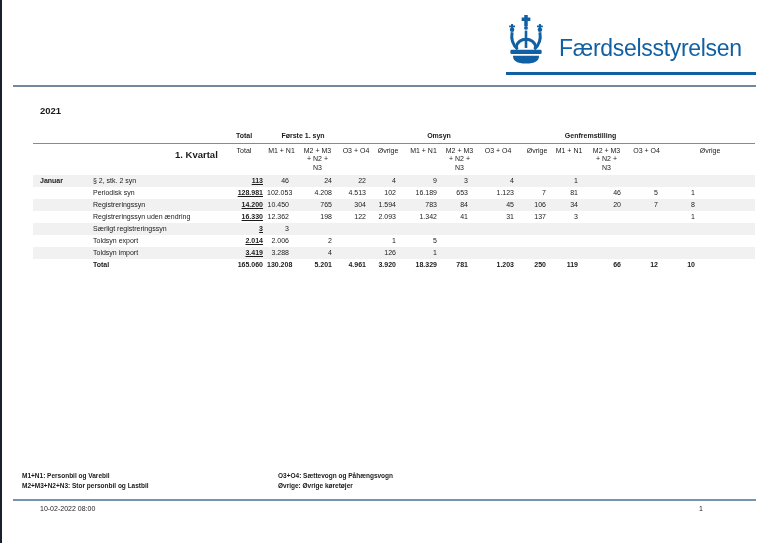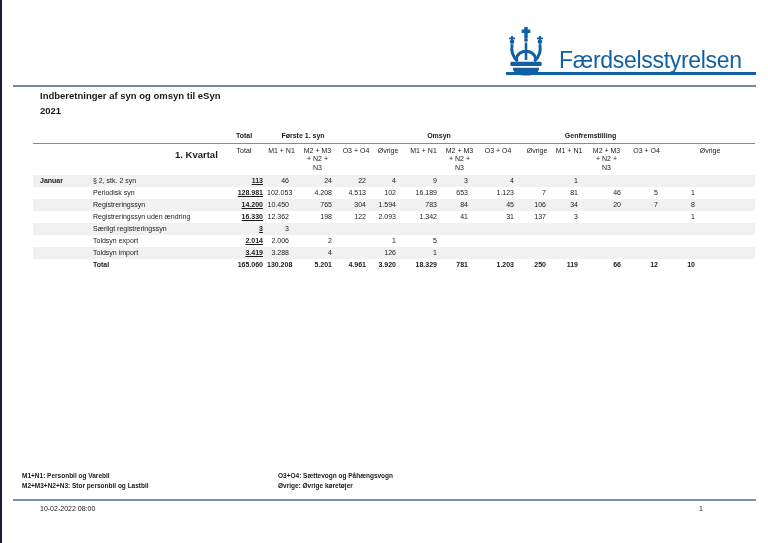--- a/index.html
+++ b/index.html
@@ -8,21 +8,21 @@
     --ftr-div:#7793af;
     --shade:#f1f1f1;
     --ink:#1a1a1a;
   }
   *{box-sizing:border-box;margin:0;padding:0;}
   body{background:#e8e8e8;font-family:"Liberation Sans","DejaVu Sans",sans-serif;}
   .page{position:relative;width:768px;height:543px;background:#ffffff;overflow:hidden;color:var(--ink);}
   .left-edge{position:absolute;left:0;top:0;width:2px;height:543px;background:#1a202b;}
 
   
-  .logo{position:absolute;left:506px;top:24px;width:250px;height:62px;display:flex;align-items:flex-start;}
+  .logo{position:absolute;left:506px;top:12px;width:250px;height:62px;display:flex;align-items:flex-start;}
   .crown{color:var(--brand);margin-top:2px;}
   .logo-text{color:var(--brand);font-size:23px;margin-left:13px;margin-top:23px;letter-spacing:-0.3px;white-space:nowrap;}
   .logo-underline{position:absolute;left:506px;top:72px;width:250px;height:3px;background:var(--brand);}
 
   .hdr-divider{position:absolute;left:13px;top:85px;width:743px;height:2px;background:var(--hdr-div);}
 
   .title{position:absolute;left:40px;top:90px;font-size:9.5px;font-weight:bold;}
   .year{position:absolute;left:40px;top:105px;font-size:9.5px;font-weight:bold;}
   .quarter{position:absolute;left:175px;top:105px;font-size:9.5px;font-weight:bold;margin-top:44px;}
 
@@ -79,21 +79,20 @@
           <path d="M8 47h30c0 6-4.5 9-15 9s-15-3-15-9z"></path>
         </g>
       </svg>
     </span>
     <span class="logo-text">Færdselsstyrelsen</span>
   </div>
   <div class="logo-underline"></div>
 
   <div class="hdr-divider"></div>
 
-  <div class="title">Indberetninger af syn og omsyn til eSyn</div>
   <div class="year">2021</div>
   <div class="quarter">1. Kvartal</div>
 
   <div class="tbl-wrap">
     <table>
       <colgroup>
         <col style="width:60px">
           <col style="width:128px">
         <col style="width:46px">
           <col style="width:29px">

